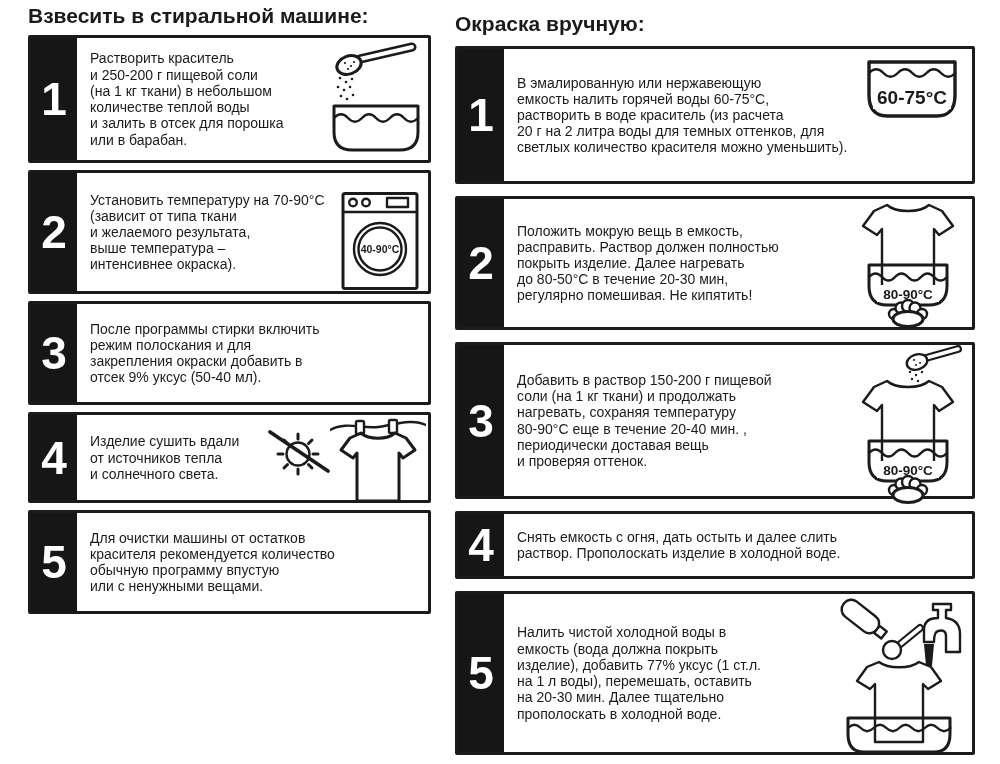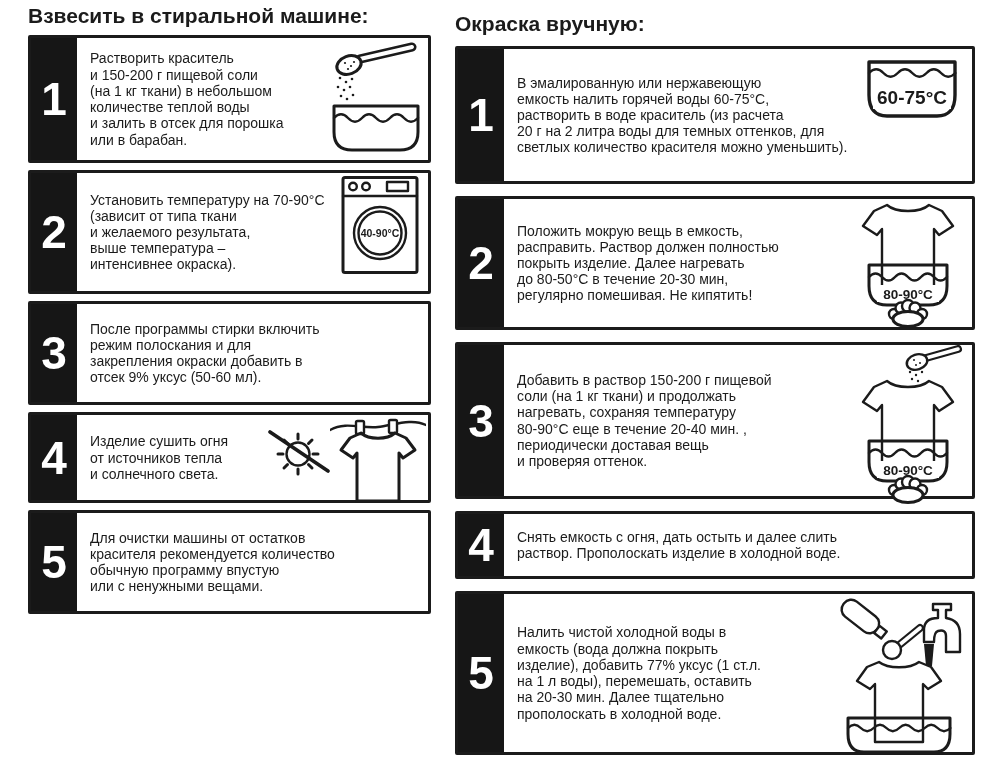--- a/index.html
+++ b/index.html
@@ -50,21 +50,21 @@
 
 <div class="col" id="left-col">
 
 
   <div class="h section-title">Взвесить в стиральной машине:</div>
 
   <div class="step hL1">
     <div class="num">1</div>
     <div class="content">
       <div class="txt">Растворить краситель
-и 150-200 г пищевой соли
+и 250-200 г пищевой соли
 (на 1 кг ткани) в небольшом
 количестве теплой воды
 и залить в отсек для порошка
 или в барабан.</div>
       <span class="ic" style="right:4px;top:4px;">
         <svg width="100" height="114" viewBox="0 0 100 114">
           <line x1="36" y1="17" x2="88" y2="5" stroke="#1b1b1b" stroke-width="9" stroke-linecap="round"></line>
           <line x1="36" y1="17" x2="88" y2="5" stroke="#ffffff" stroke-width="4" stroke-linecap="round"></line>
           <ellipse class="wf" cx="25" cy="23" rx="12.5" ry="9" transform="rotate(-20 25 23)"></ellipse>
           <g class="dot">
@@ -90,49 +90,49 @@
   </div>
 
   <div class="step hL2">
     <div class="num">2</div>
     <div class="content">
       <div class="txt">Установить температуру на 70-90°С
 (зависит от типа ткани
 и желаемого результата,
 выше температура –
 интенсивнее окраска).</div>
-      <span class="ic" style="right:8px;top:2px;">
+      <span class="ic" style="right:8px;top:18px;">
         <svg width="80" height="100" viewBox="0 0 80 100">
           <rect class="s" x="3" y="2.5" width="74" height="95" rx="2"></rect>
           <line class="s2" x1="3" y1="21" x2="77" y2="21"></line>
           <circle class="s2" cx="13" cy="11.5" r="3.8"></circle>
           <circle class="s2" cx="26" cy="11.5" r="3.8"></circle>
           <rect class="s2" x="47" y="7" width="21" height="9"></rect>
           <circle class="s2" cx="40" cy="58" r="26"></circle>
           <circle class="s2" cx="40" cy="58" r="21.5"></circle>
           <text x="40" y="62" font-size="10.5" text-anchor="middle">40-90°С</text>
         </svg>
       </span>
     </div>
   </div>
 
   <div class="step hL3">
     <div class="num">3</div>
     <div class="content">
       <div class="txt">После программы стирки включить
 режим полоскания и для
 закрепления окраски добавить в
-отсек 9% уксус (50-60 мл).</div>
+отсек 9% уксус (50-40 мл).</div>
     </div>
   </div>
 
   <div class="step hL4">
     <div class="num">4</div>
     <div class="content">
-      <div class="txt">Изделие сушить огня
+      <div class="txt">Изделие сушить вдали
 от источников тепла
 и солнечного света.</div>
       <span class="ic" style="right:98px;top:6px;">
         <svg width="62" height="66" viewBox="0 0 62 66">
           <circle class="s2" cx="30" cy="33" r="11.5"></circle>
           <g stroke="#1b1b1b" stroke-width="3" stroke-linecap="round">
             <line x1="30" y1="13" x2="30" y2="18"></line>
               <line x1="30" y1="48" x2="30" y2="53"></line>
             <line x1="10" y1="33" x2="15" y2="33"></line>
               <line x1="45" y1="33" x2="50" y2="33"></line>

